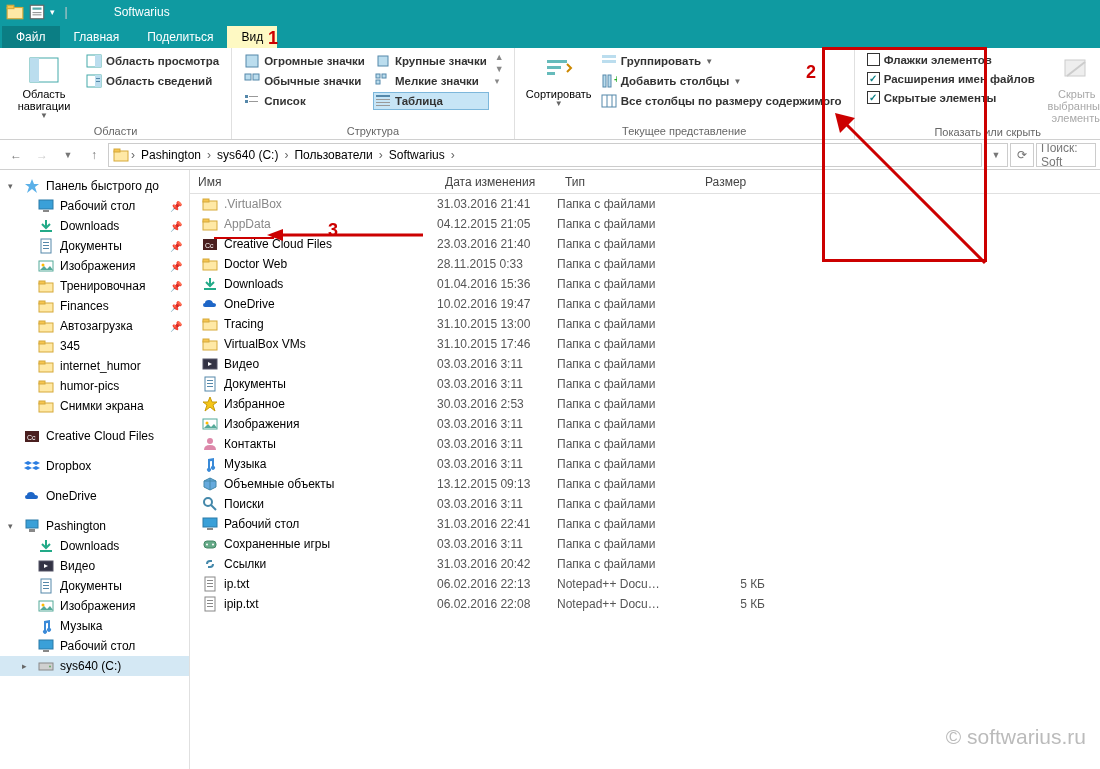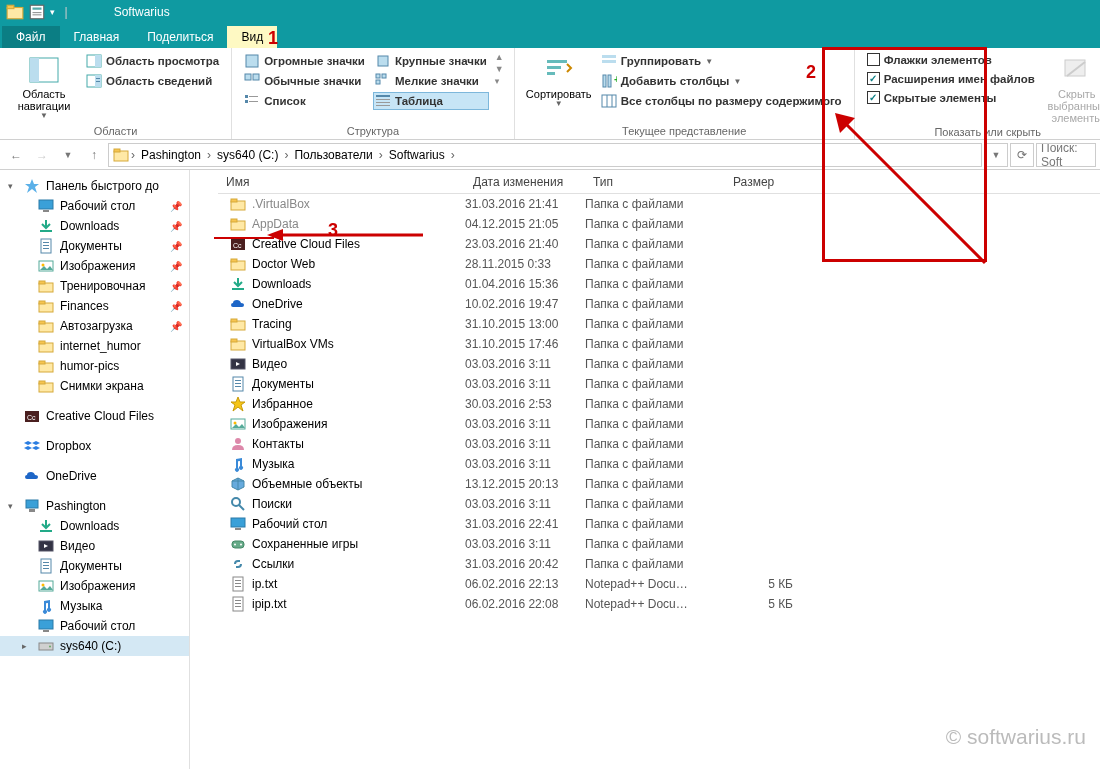--- a/index.html
+++ b/index.html
@@ -42,21 +42,21 @@
 
 .main { display: flex; height: 599px; }
 .sidebar { width: 190px; border-right: 1px solid #e0e0e0; overflow: hidden; padding-top: 6px; }
 .side-item { display: flex; align-items: center; gap: 6px; padding: 2px 6px 2px 22px; font-size: 12px; cursor: pointer; white-space: nowrap; }
 .side-item.level0 { padding-left: 8px; }
 .side-item.selected { background: #d4e8f4; }
 .side-item .chev { width: 10px; color: #666; font-size: 9px; }
 .side-item .icon { width: 16px; height: 16px; }
 .side-group-gap { height: 10px; }
 
-.content { flex: 1; position: relative; margin-left: 28px; }
+.content { flex: 1; position: relative; }
 .columns-header { height: 24px; display: flex; align-items: center; border-bottom: 1px solid #e0e0e0; font-size: 12px; color: #444; }
 .col-header { padding: 0 8px; cursor: pointer; }
 .file-list { }
 .file-row { display: flex; align-items: center; height: 20px; font-size: 12px; padding-left: 12px; }
 .file-row .icon { width: 16px; height: 16px; margin-right: 6px; }
 .cell-name { width: 235px; display: flex; align-items: center; }
 .cell-date { width: 120px; color: #555; }
 .cell-type { width: 140px; color: #555; }
 .cell-size { width: 80px; color: #555; text-align: right; padding-right: 12px; }
 .file-row.hidden-folder { color: #888; }
@@ -380,20 +380,30 @@
         <span style="margin-left:auto;color:#999;font-size:10px">📌</span>
       </div>
       <div class="side-item level1">
         <span class="chev"></span>
         <span class="icon">
           <svg width="16" height="16" viewBox="0 0 16 16">
             <rect x="1" y="5" width="14" height="9" fill="#ffe9a6" stroke="#d6a93a"></rect>
             <rect x="1" y="3" width="6" height="3" fill="#f6c551" stroke="#d6a93a"></rect>
           </svg>
         </span>
+        <span>345</span>
+      </div>
+      <div class="side-item level1">
+        <span class="chev"></span>
+        <span class="icon">
+          <svg width="16" height="16" viewBox="0 0 16 16">
+            <rect x="1" y="5" width="14" height="9" fill="#ffe9a6" stroke="#d6a93a"></rect>
+            <rect x="1" y="3" width="6" height="3" fill="#f6c551" stroke="#d6a93a"></rect>
+          </svg>
+        </span>
         <span>internet_humor</span>
       </div>
       <div class="side-item level1">
         <span class="chev"></span>
         <span class="icon">
           <svg width="16" height="16" viewBox="0 0 16 16">
             <rect x="1" y="5" width="14" height="9" fill="#ffe9a6" stroke="#d6a93a"></rect>
             <rect x="1" y="3" width="6" height="3" fill="#f6c551" stroke="#d6a93a"></rect>
           </svg>
         </span>
@@ -734,21 +744,21 @@
         <div class="file-row">
           <div class="cell-name">
             <span class="icon">
               <svg width="16" height="16" viewBox="0 0 16 16">
                 <path d="M8 2 L14 5 L14 11 L8 14 L2 11 L2 5 Z" fill="#6ad" stroke="#48a"></path>
                 <path d="M8 2 L8 14 M2 5 L14 5" stroke="#48a"></path>
               </svg>
             </span>
             <span>Объемные объекты</span>
           </div>
-          <div class="cell-date">13.12.2015 20:13</div>
+          <div class="cell-date">13.12.2015 09:13</div>
           <div class="cell-type">Папка с файлами</div>
           <div class="cell-size"></div>
         </div>
         <div class="file-row">
           <div class="cell-name">
             <span class="icon">
               <svg width="16" height="16" viewBox="0 0 16 16">
                 <circle cx="6" cy="6" r="4" fill="none" stroke="#48a" stroke-width="2"></circle>
                 <line x1="9" y1="9" x2="14" y2="14" stroke="#48a" stroke-width="2"></line>
               </svg>

